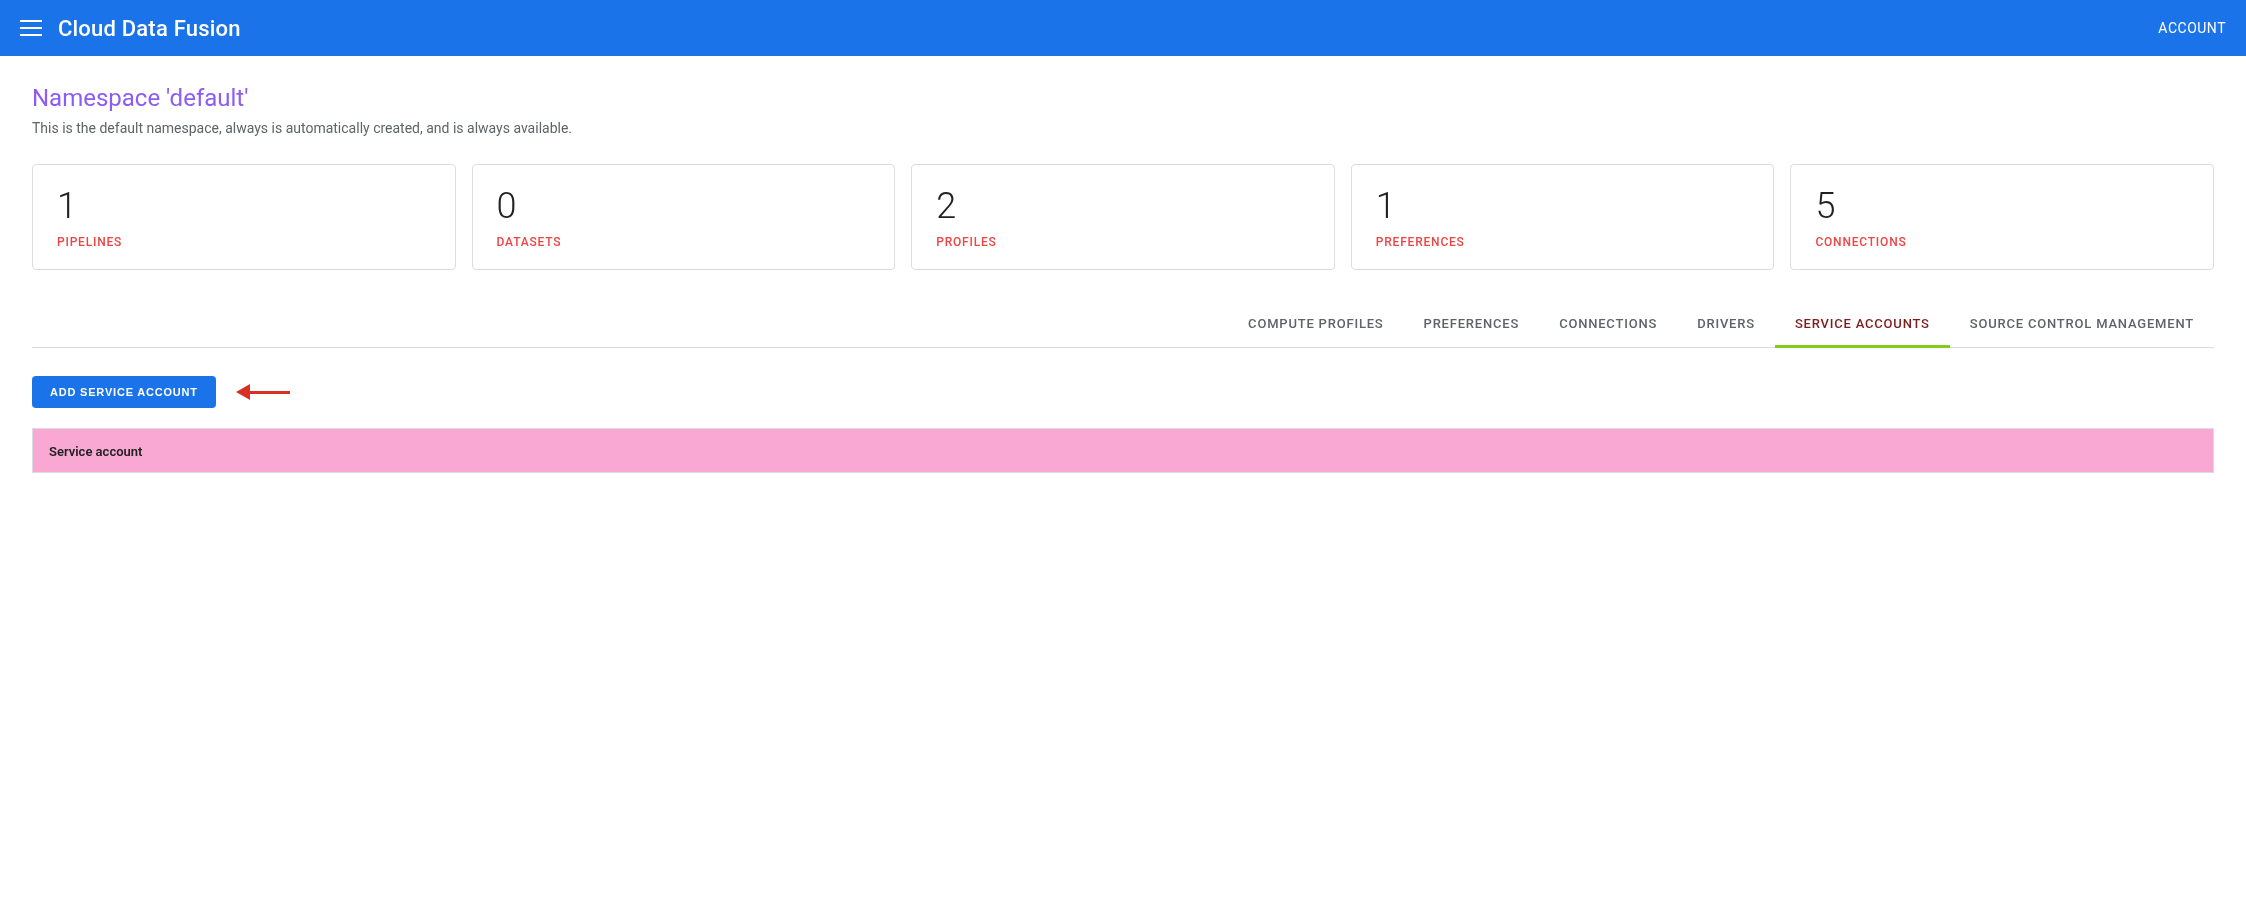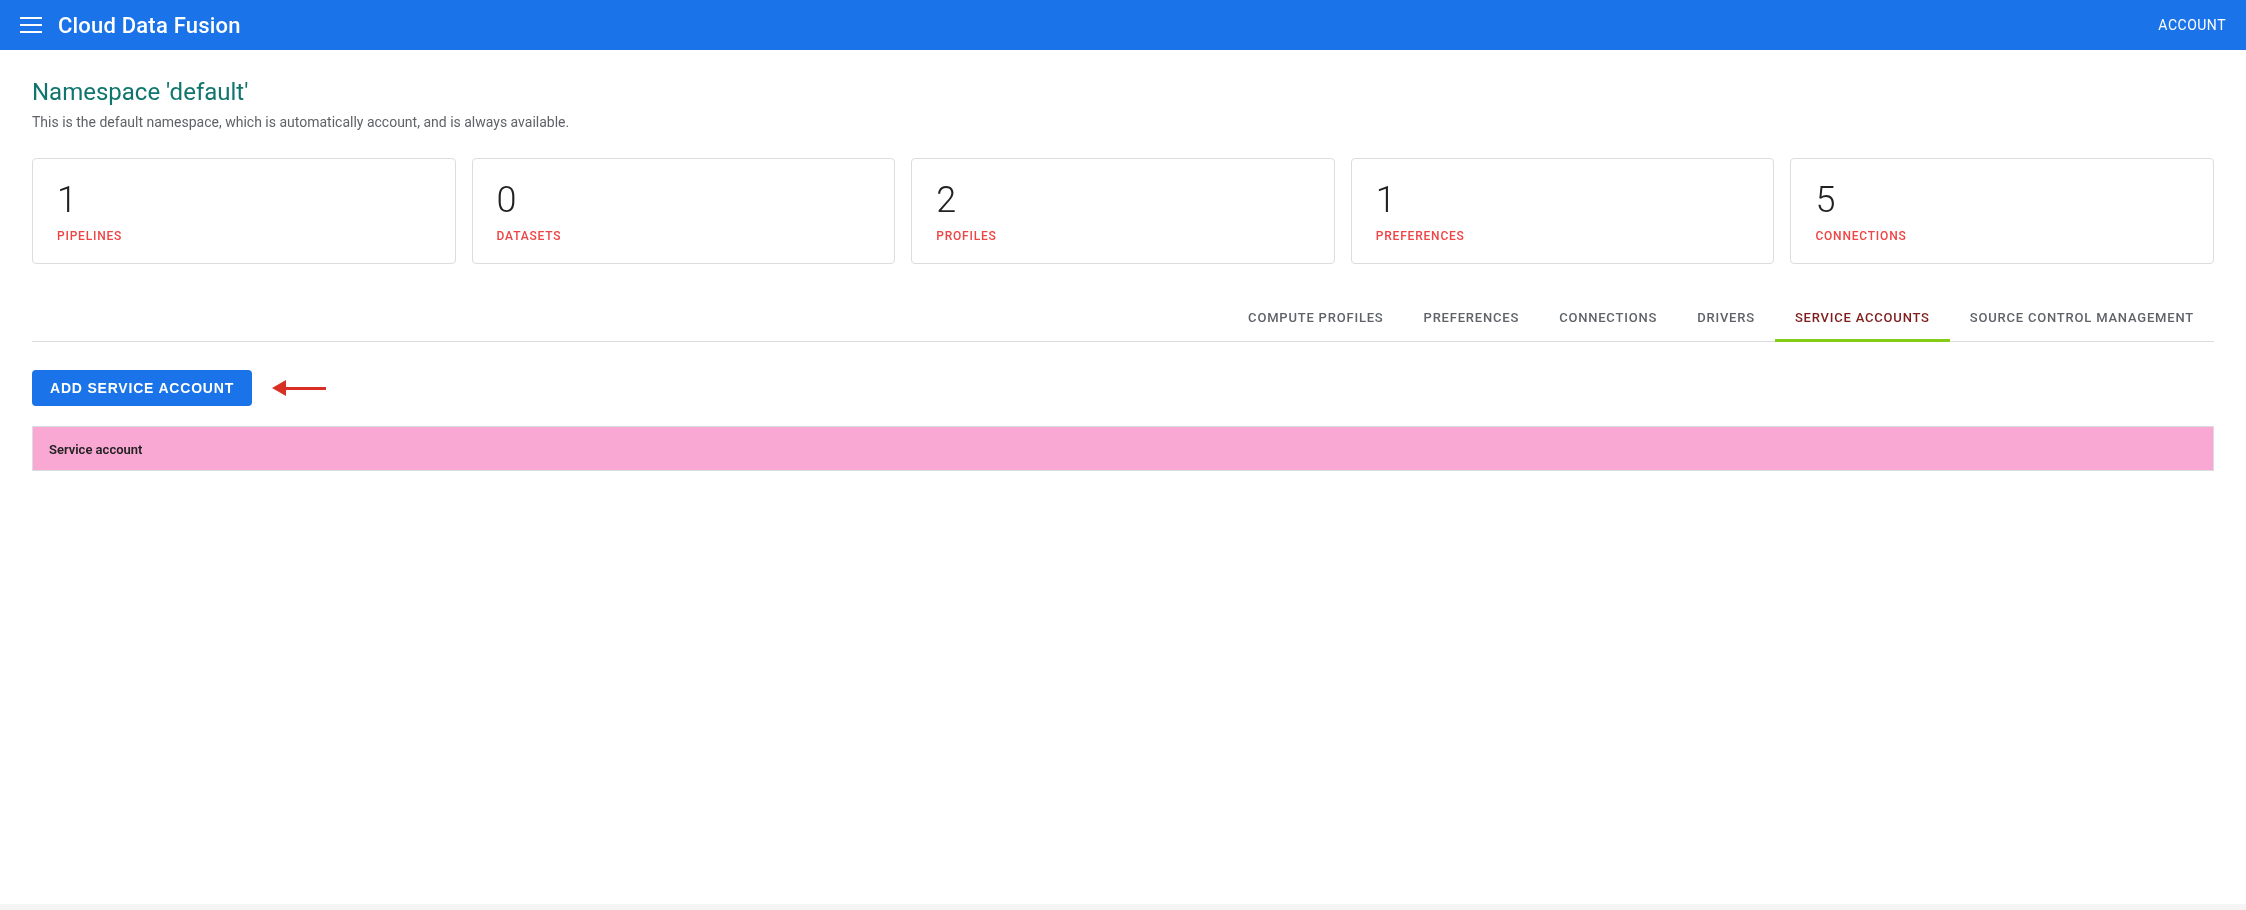--- a/index.html
+++ b/index.html
@@ -2,21 +2,21 @@
 <html><head>
   <meta charset="utf-8">
   <style>
     * { box-sizing: border-box; margin: 0; padding: 0; }
     body { font-family: 'Roboto', Arial, sans-serif; background: #f5f5f5; color: #212121; }
 
     
     .header {
       background: #1a73e8;
       color: white;
-      height: 50px;
+      height: 56px;
       display: flex;
       align-items: center;
       padding: 0 20px;
       gap: 16px;
       justify-content: space-between;
     }
     .header-menu-icon {
       display: flex;
       flex-direction: column;
       gap: 5px;
@@ -44,21 +44,21 @@
     
     .main {
       background: white;
       padding: 28px 32px;
       min-height: calc(100vh - 56px);
     }
 
     .page-title {
       font-size: 24px;
       font-weight: 400;
-      color: #0f766e;
+      color: #8b5cf6;
       margin-bottom: 8px;
     }
 
     .page-description {
       font-size: 14px;
       color: #5f6368;
       margin-bottom: 28px;
     }
 
     
@@ -135,21 +135,21 @@
       gap: 20px;
       margin-bottom: 20px;
     }
 
     .add-btn {
       background: #1a73e8;
       color: white;
       border: none;
       border-radius: 4px;
       padding: 10px 18px;
-      font-size: 14px;
+      font-size: 11px;
       font-weight: 600;
       letter-spacing: 0.8px;
       text-transform: uppercase;
       cursor: pointer;
     }
 
     
     .arrow-indicator {
       display: flex;
       align-items: center;
@@ -189,21 +189,21 @@
     <span></span>
     <span></span>
   </div>
   <span class="header-title">Cloud Data Fusion</span>
   <span class="header-right">ACCOUNT</span>
 </header>
 
 <main class="main">
 
   <h1 class="page-title">Namespace 'default'</h1>
-  <p class="page-description">This is the default namespace, which is automatically account, and is always available.</p>
+  <p class="page-description">This is the default namespace, always is automatically created, and is always available.</p>
 
   <div class="stats-row">
 
   <div class="stat-card">
       <div class="stat-number">1</div>
       <div class="stat-label">PIPELINES</div>
     </div>
       <div class="stat-card">
       <div class="stat-number">0</div>
       <div class="stat-label">DATASETS</div>

